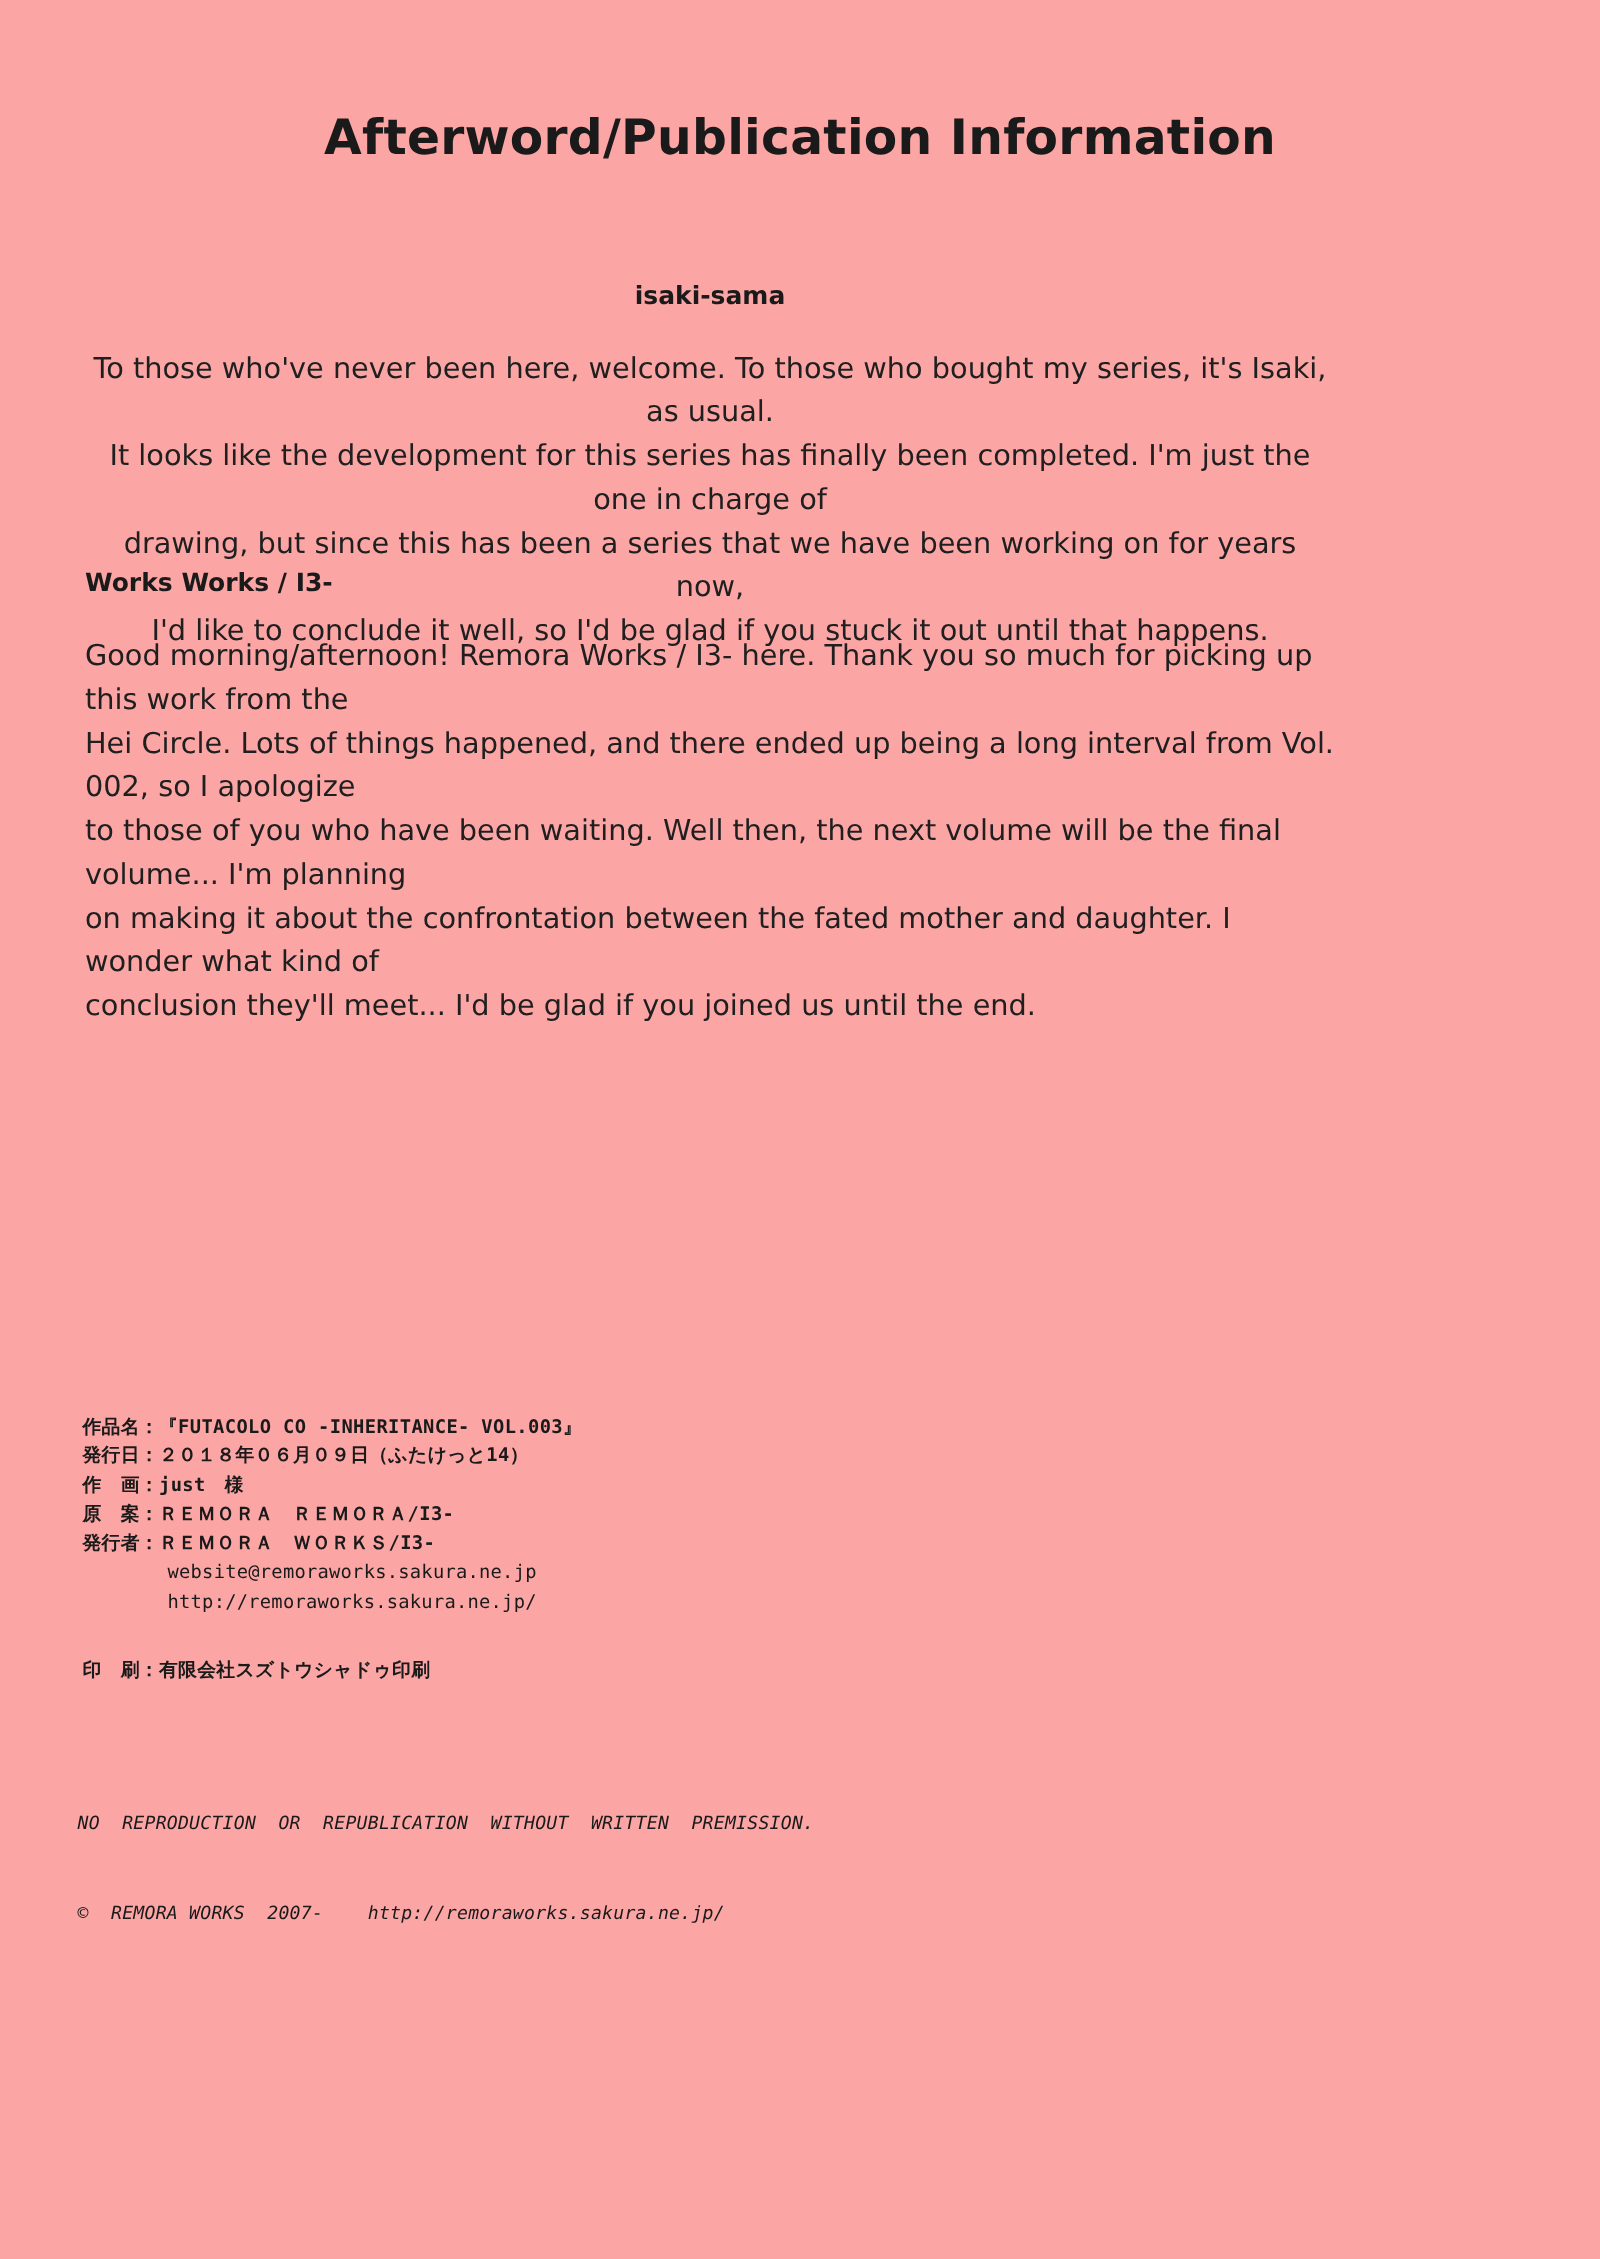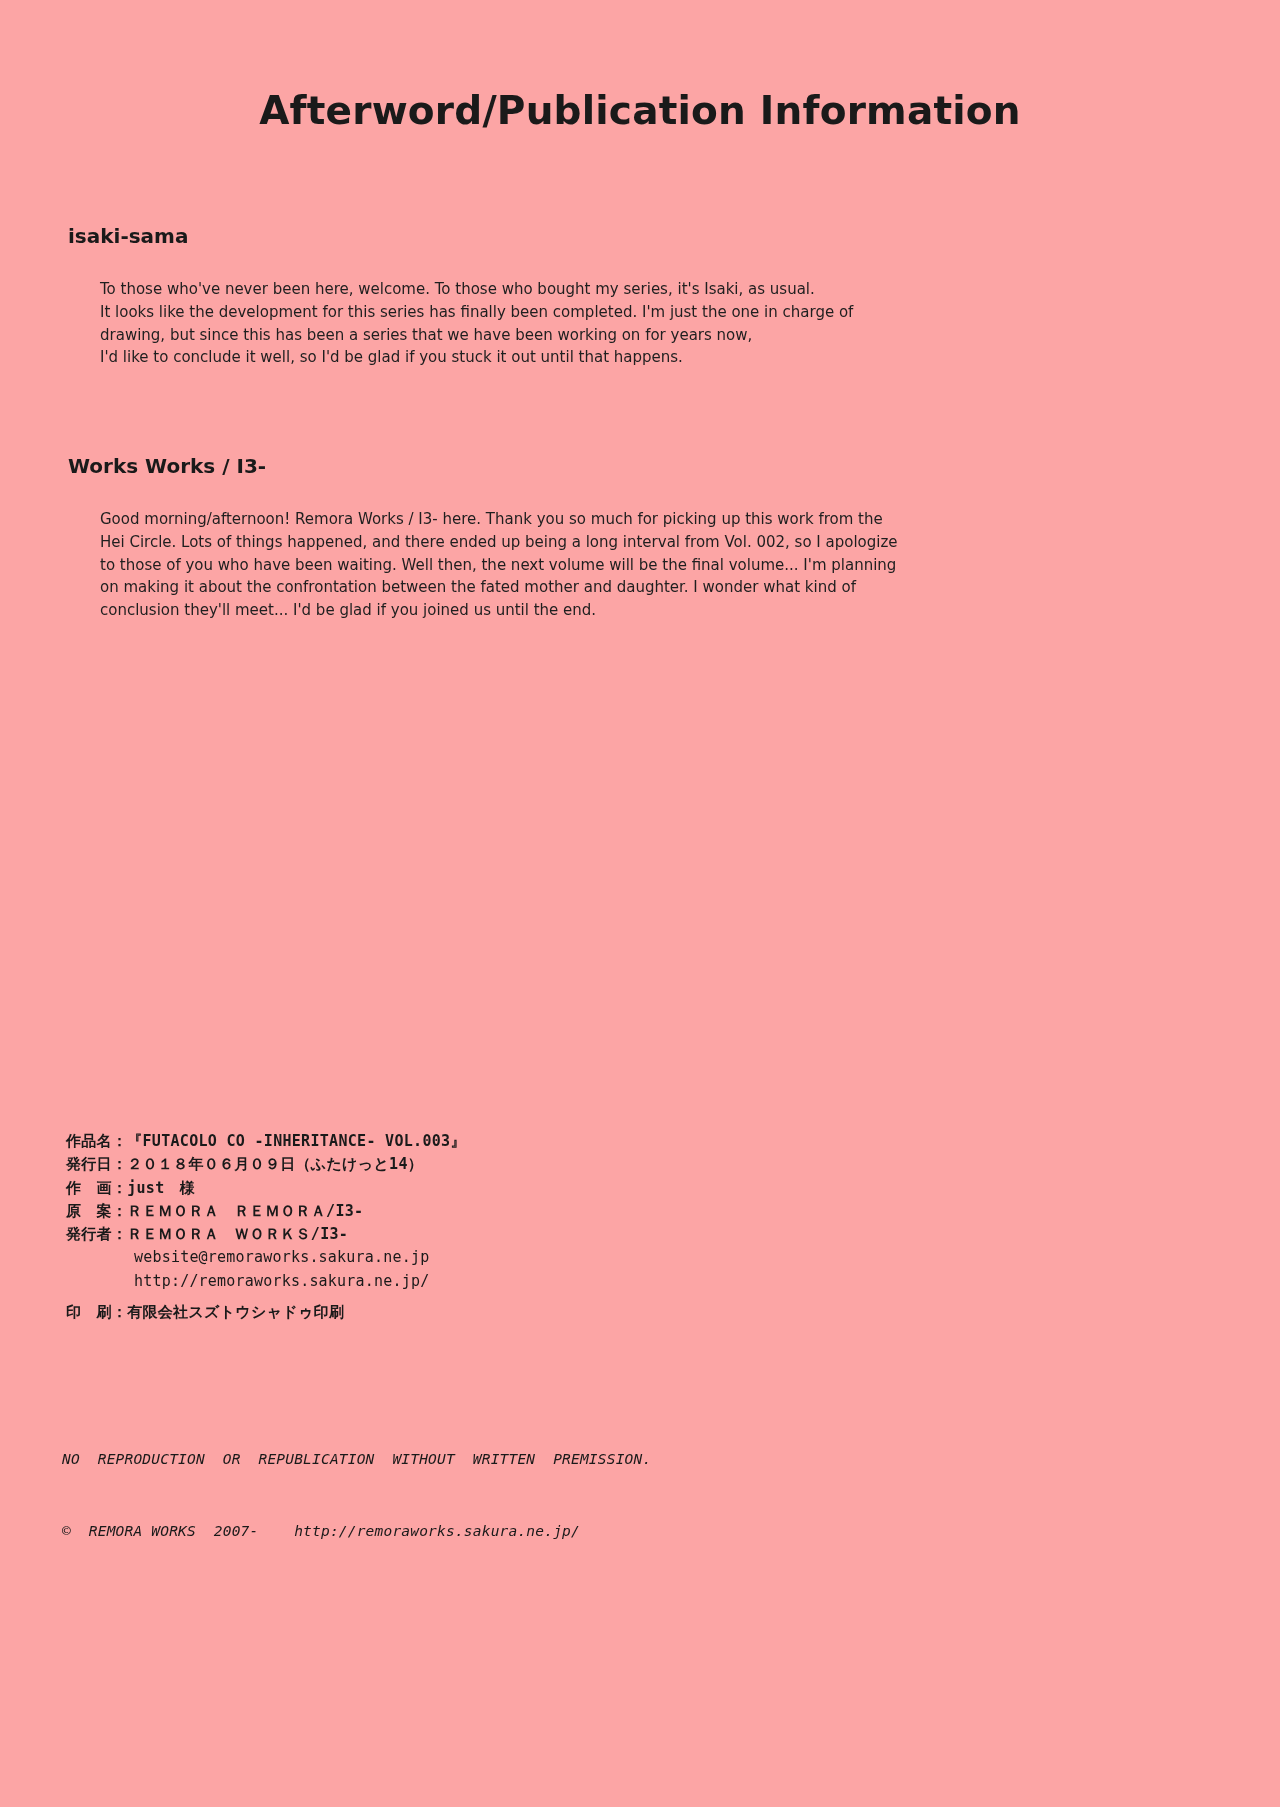--- a/index.html
+++ b/index.html
@@ -37,29 +37,28 @@
     left: 68px;
     width: 1000px;
   }
   .section-heading {
     font-size: 20px;
     font-weight: bold;
     color: #1a1a1a;
     margin: 0 0 30px 0;
   }
   .section-body {
-    font-size: 15px;
+    font-size: 23px;
     line-height: 1.52;
     color: #1f1f1f;
     white-space: pre-line;
     font-weight: 400;
-    margin-left: 32px;
   }
 
-  #section-isaki { top: 224px; }
+  #section-isaki { top: 224px; text-align: center; }
   #section-remora { top: 454px; }
 
   .colophon {
     position: absolute;
     left: 66px;
     top: 1130px;
     width: 1050px;
     font-family: "DejaVu Sans Mono", "Liberation Mono", monospace;
     color: #1a1a1a;
   }
@@ -69,21 +68,21 @@
     font-weight: bold;
     letter-spacing: 0.3px;
     white-space: pre;
   }
   .colophon-line.indent {
     padding-left: 68px;
     font-weight: normal;
     letter-spacing: 0.2px;
   }
   .colophon-print {
-    margin-top: 10px;
+    margin-top: 34px;
     font-size: 15px;
     font-weight: bold;
     letter-spacing: 0.3px;
     white-space: pre;
   }
   .legal {
     position: absolute;
     left: 62px;
     top: 1400px;
     width: 1100px;

